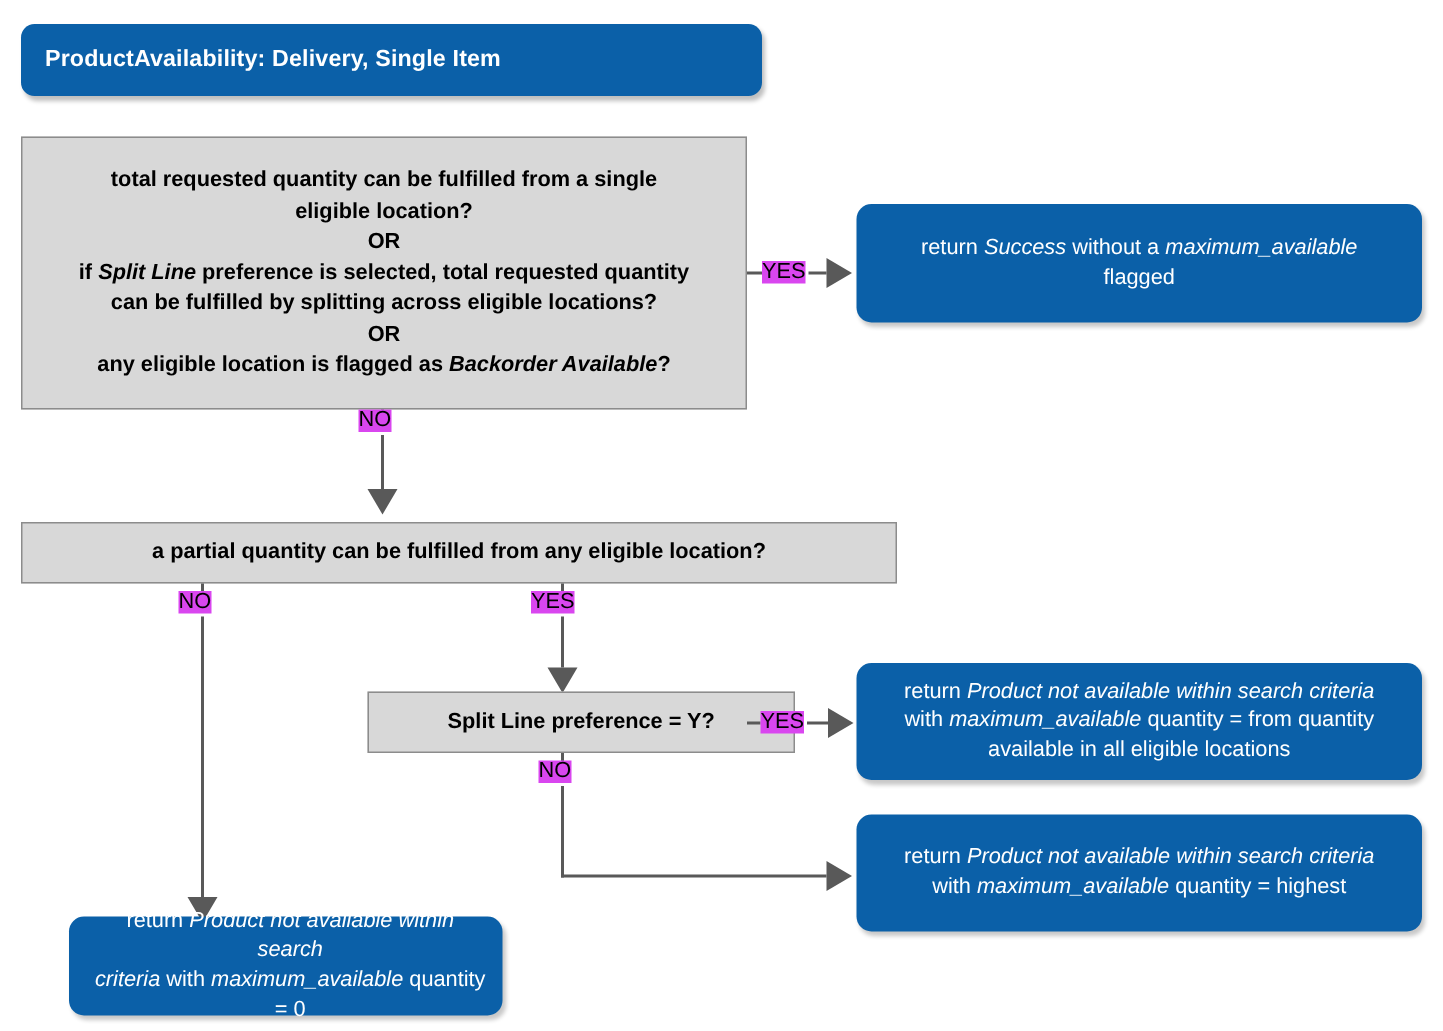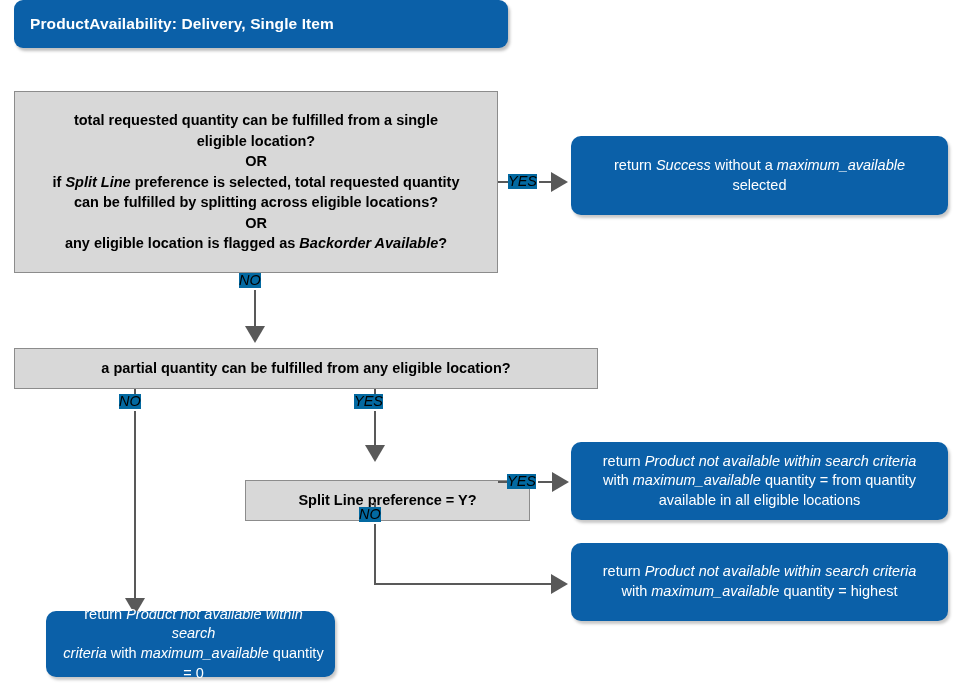--- a/index.html
+++ b/index.html
@@ -16,21 +16,21 @@
     width: 962px;
     height: 687px;
     overflow: hidden;
     background: #ffffff;
   }
 
   
   .title-banner {
     position: absolute;
     left: 14px;
-    top: 0;
+    top: 16px;
     width: 494px;
     height: 48px;
     background: #0B60A8;
     border-radius: 9px;
     box-shadow: 2px 3px 3px rgba(0,0,0,0.25);
     display: flex;
     align-items: center;
   }
   .title-banner .title-text {
     color: #ffffff;
@@ -102,25 +102,24 @@
     border-top: 10px solid transparent;
     border-bottom: 10px solid transparent;
     border-left: 17px solid #595959;
   }
 
   
   .edge-label {
     position: absolute;
     font-size: 14.5px;
     color: #000000;
-    background: #0369a1;
+    background: #d946ef;
     white-space: nowrap;
     line-height: 1;
     font-weight: normal;
-    font-style: italic;
   }
 </style>
 </head>
 <body>
 
 <div id="canvas">
 
   <div class="title-banner">
     <span class="title-text">ProductAvailability: Delivery, Single Item</span>
   </div>
@@ -146,37 +145,37 @@
   <div class="vline" style="left:134px; top:389px; height:7px;"></div>
   <div class="edge-label" style="left:119px; top:394px;">NO</div>
   <div class="vline" style="left:134px; top:411px; height:189px;"></div>
   <div class="arrow-down" style="left:125px; top:598px;"></div>
 
   <div class="vline" style="left:374px; top:389px; height:7px;"></div>
   <div class="edge-label" style="left:354px; top:394px;">YES</div>
   <div class="vline" style="left:374px; top:411px; height:34px;"></div>
   <div class="arrow-down" style="left:365px; top:445px;"></div>
 
-  <div class="grey-box" style="left:245px; top:480px; width:285px; height:41px;">
+  <div class="grey-box" style="left:245px; top:461px; width:285px; height:41px;">
     <div class="inner"><span>Split Line preference = Y?</span></div>
   </div>
 
   <div class="hline" style="left:498px; top:481px; width:9px;"></div>
   <div class="edge-label" style="left:507px; top:474px;">YES</div>
   <div class="hline" style="left:538px; top:481px; width:14px;"></div>
   <div class="arrow-right" style="left:552px; top:472px;"></div>
 
   <div class="vline" style="left:374px; top:502px; height:7px;"></div>
   <div class="edge-label" style="left:359px; top:507px;">NO</div>
   <div class="vline" style="left:374px; top:524px; height:61px;"></div>
   <div class="hline" style="left:374px; top:583px; width:177px;"></div>
   <div class="arrow-right" style="left:551px; top:574px;"></div>
 
   <div class="blue-box" style="left:571px; top:136px; width:377px; height:79px;">
-    <div class="inner"><span>return </span><em class="it">Success</em><span> without a </span><em class="it">maximum_available</em><br><span>selected</span></div>
+    <div class="inner"><span>return </span><em class="it">Success</em><span> without a </span><em class="it">maximum_available</em><br><span>flagged</span></div>
   </div>
 
   <div class="blue-box" style="left:571px; top:442px; width:377px; height:78px;">
     <div class="inner"><span>return </span><em class="it">Product not available within search criteria</em><br><span>with </span><em class="it">maximum_available</em><span> quantity = from quantity</span><br><span>available in all eligible locations</span></div>
   </div>
 
   <div class="blue-box" style="left:571px; top:543px; width:377px; height:78px;">
     <div class="inner"><span>return </span><em class="it">Product not available within search criteria</em><br><span>with </span><em class="it">maximum_available</em><span> quantity = highest</span><br></div>
   </div>
 

